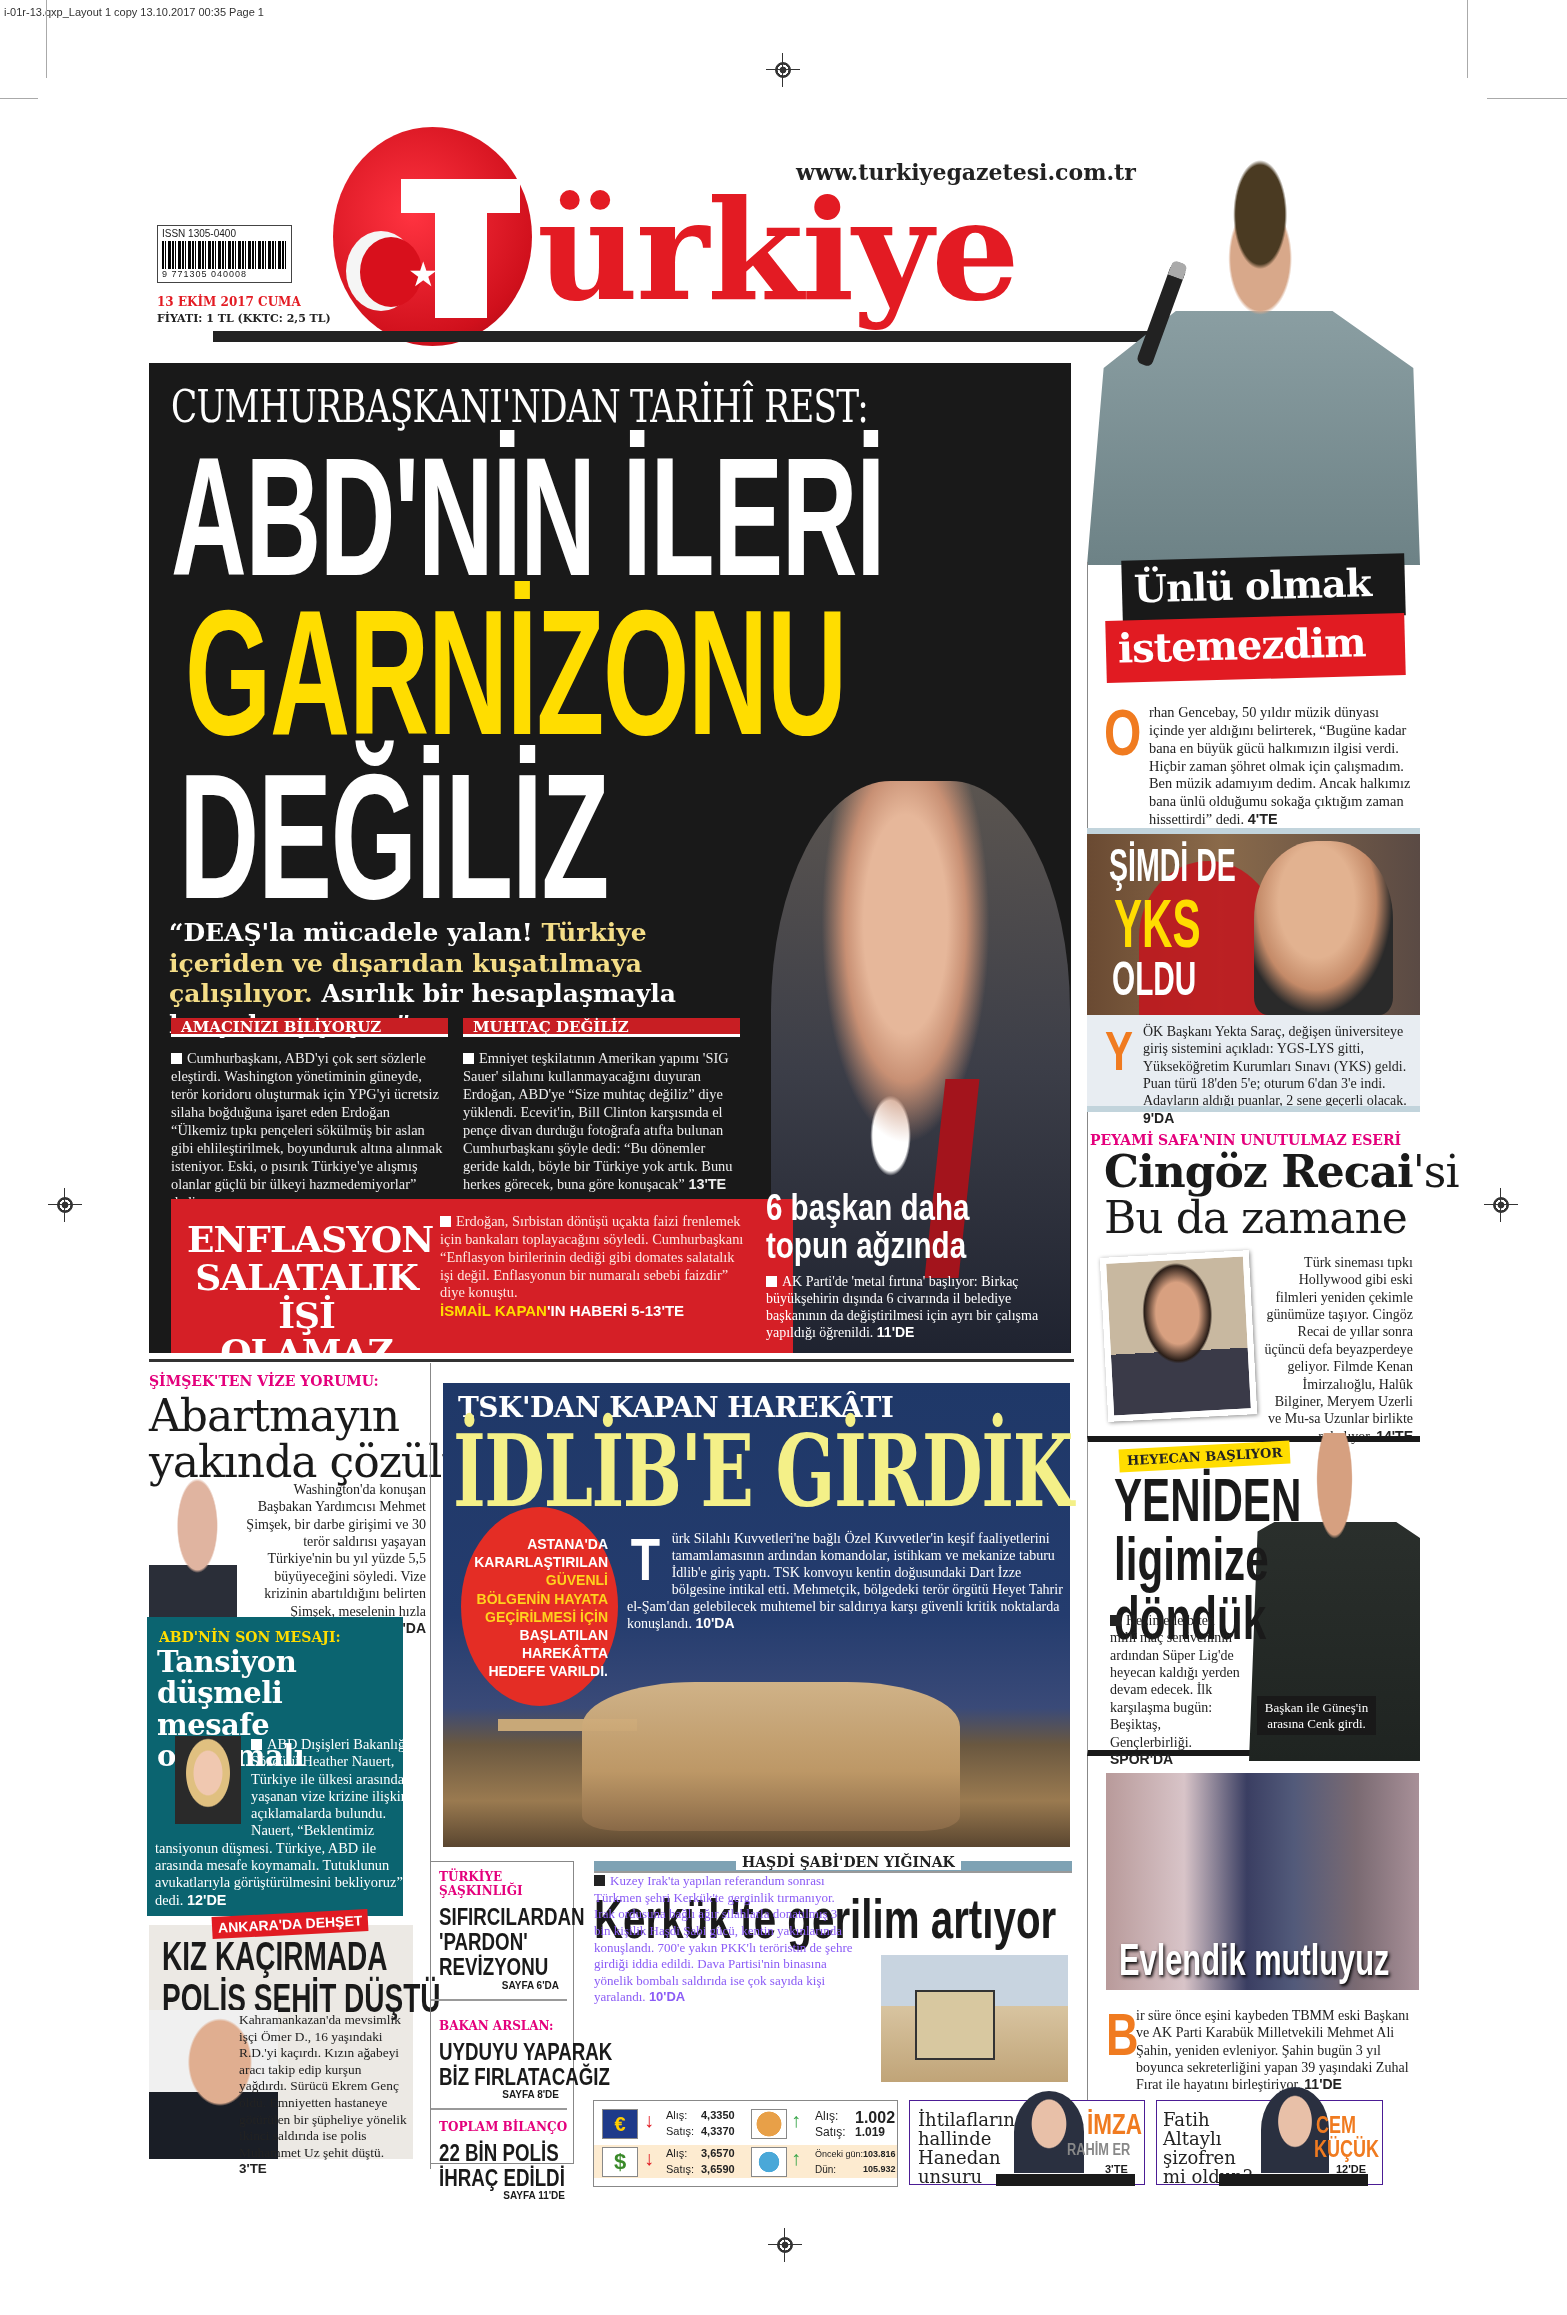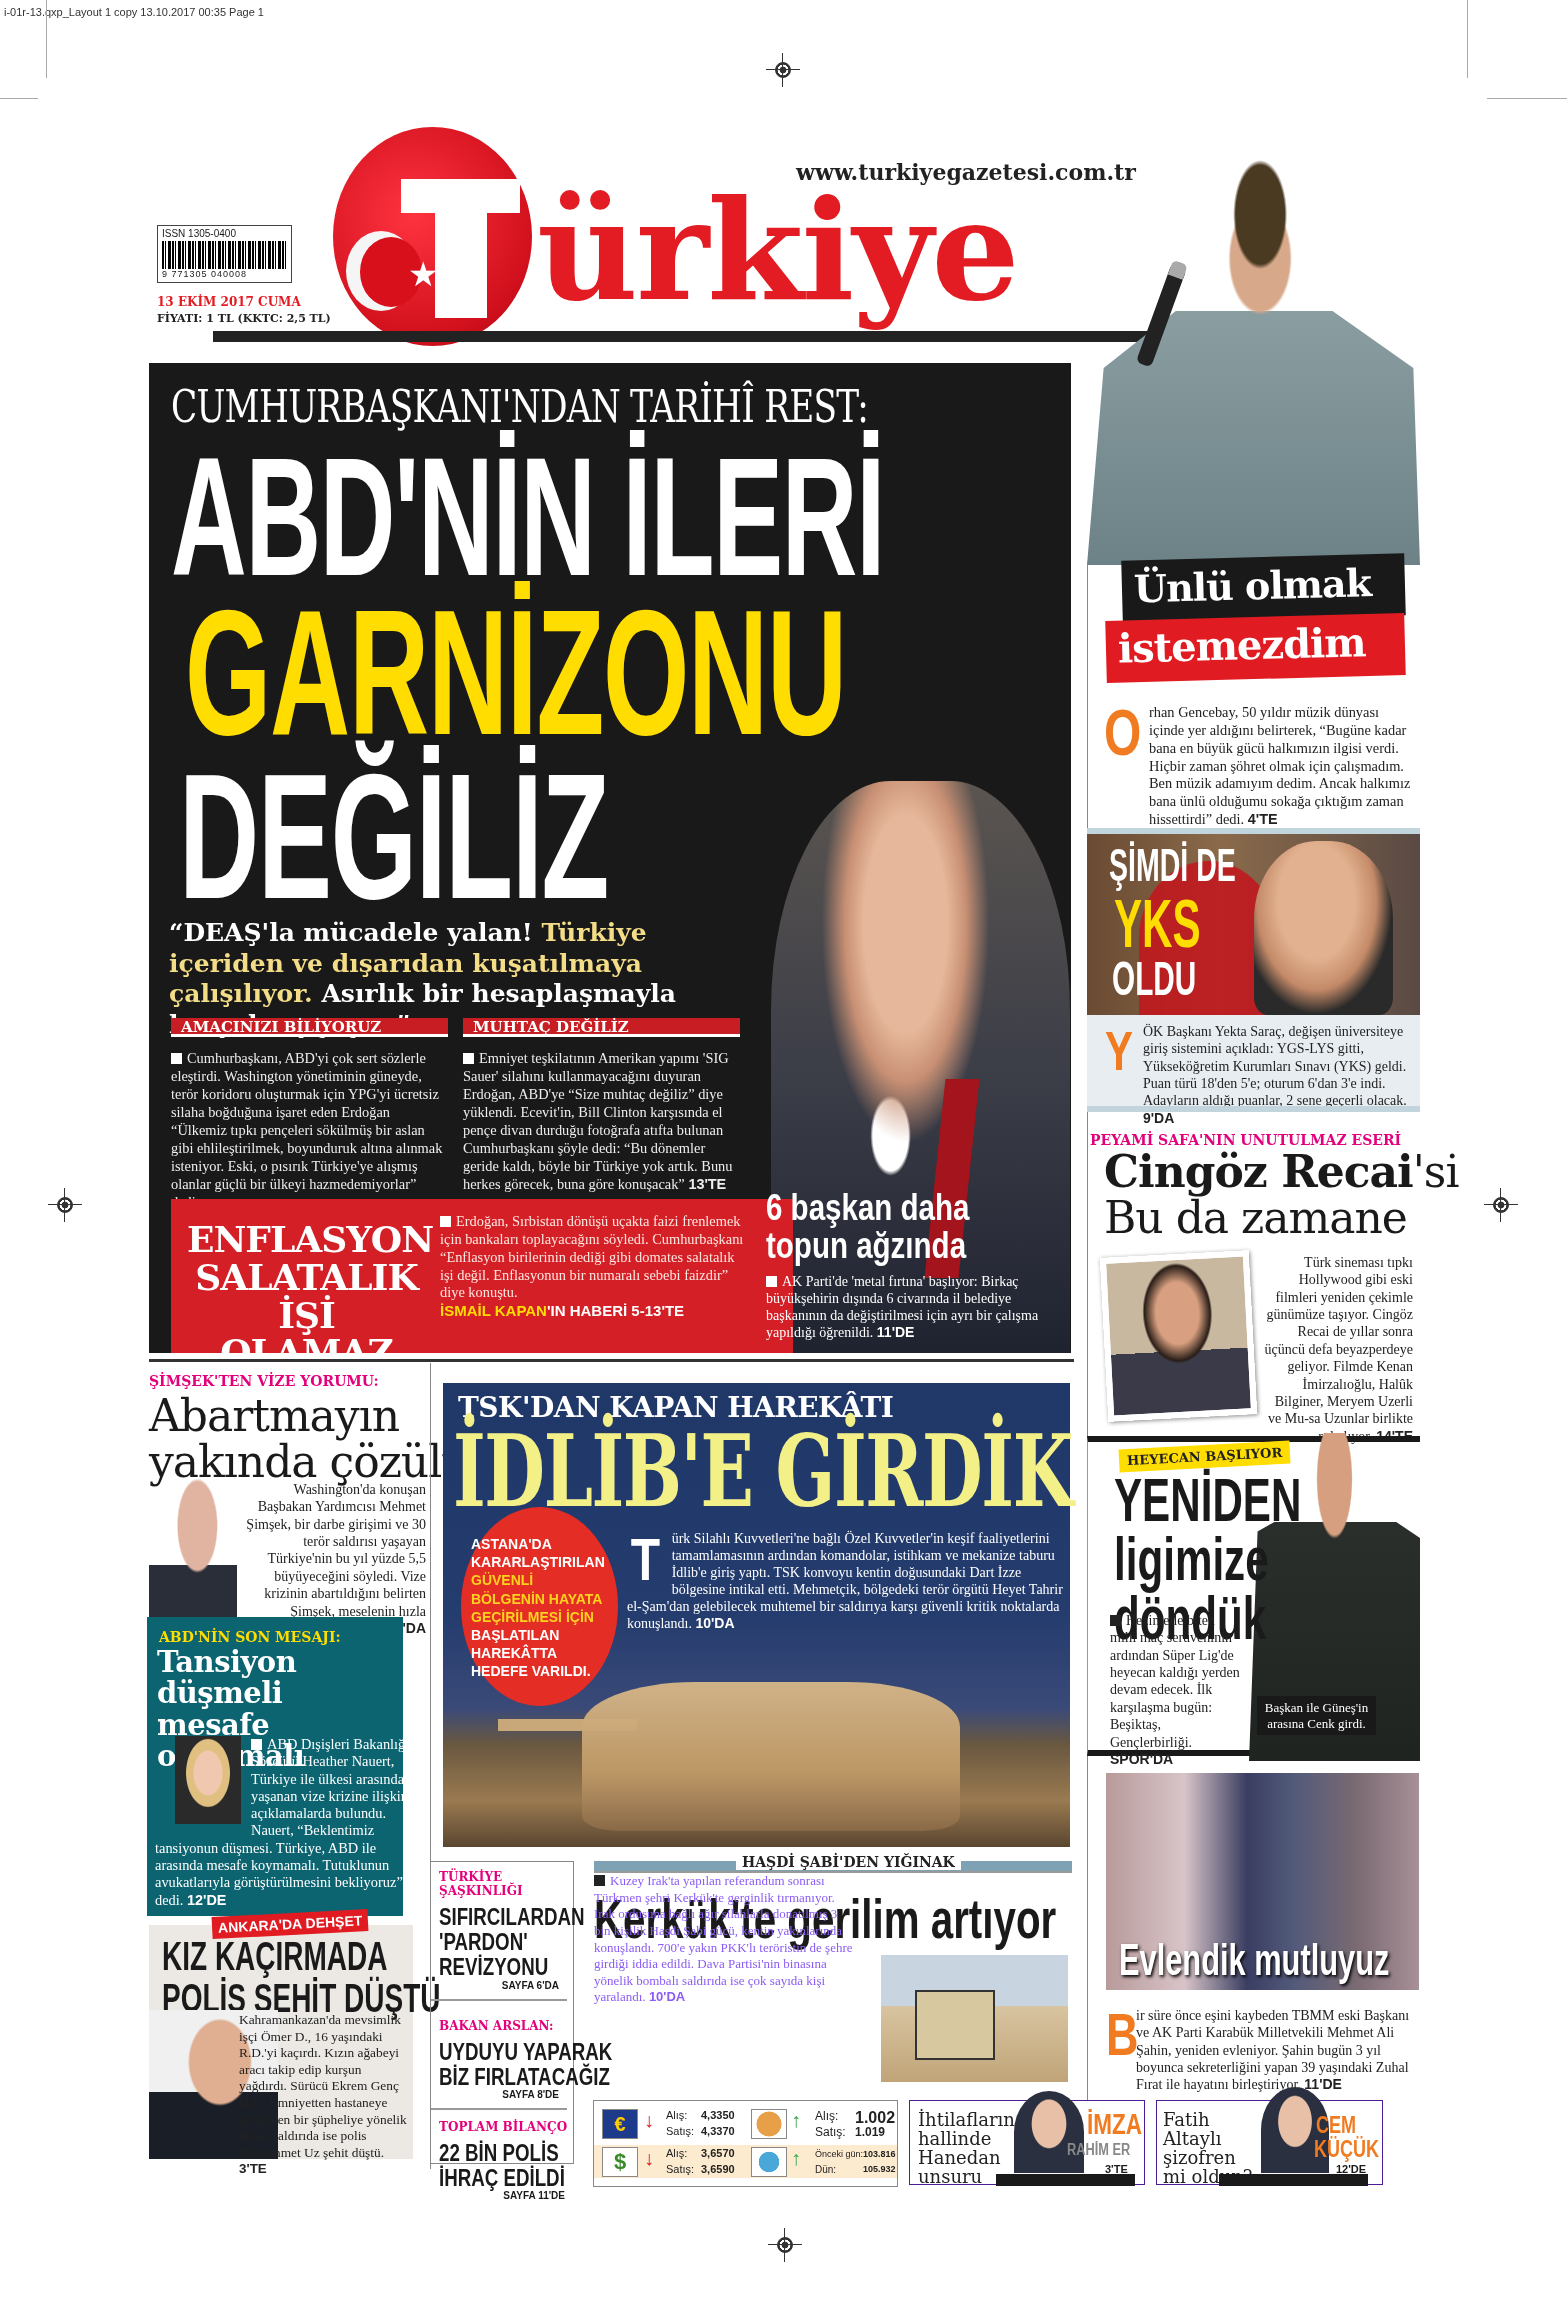--- a/index.html
+++ b/index.html
@@ -89,21 +89,21 @@
   .kiz-box{left:149px;top:1925px;width:264px;height:234px;background:#ece9e4}
   .ankara-tag{left:212px;top:1913px;background:#e11b22;color:#fff;font:bold 14px "Liberation Sans",sans-serif;padding:3px 6px;transform:rotate(-3deg)}
   .kiz-title{left:162px;top:1935px;font:bold 40px/1.05 "Liberation Sans",sans-serif;color:#1a1a1a;transform:scaleX(.7);transform-origin:left top;white-space:nowrap}
   .police-photo{left:149px;top:2010px;width:129px;height:149px;background:radial-gradient(ellipse at 55% 35%,#e0ae90 0 30%,transparent 32%),linear-gradient(180deg,#f0f0f0 0 55%,#1a1e26 55%)}
   
   .idlib-box{left:443px;top:1383px;width:627px;height:464px;background:linear-gradient(180deg,#1f3868 0%,#243c6e 50%,#3a4a78 70%,#6a5840 78%,#9a7a50 90%,#5a4630 100%)}
   .tank{left:582px;top:1682px;width:378px;height:149px;background:linear-gradient(180deg,#d8b888 0,#c09a68 60%,#8a6a48 100%);border-radius:30% 30% 10% 10%;opacity:.95}
   .tank-barrel{left:498px;top:1719px;width:139px;height:12px;background:#c8a878}
   .tsk-kick{left:458px;top:1391px;color:#fff;font:bold 28px "DejaVu Serif",serif;letter-spacing:-0.5px}
   .idlib-title{left:453px;top:1421px;color:#f4f088;font:bold 100px/1 "DejaVu Serif",serif;transform:scaleX(.7);transform-origin:left top;white-space:nowrap;letter-spacing:-2px}
-  .bubble{left:461px;top:1507px;width:157px;height:199px;background:#e42d25;border-radius:50%;color:#fff;font:bold 14px/1.3 "Liberation Sans",sans-serif;text-align:left;padding:28px 10px 0}
+  .bubble{left:461px;top:1507px;width:157px;height:199px;background:#e42d25;border-radius:50%;color:#fff;font:bold 14px/1.3 "Liberation Sans",sans-serif;text-align:right;padding:28px 10px 0}
   .bubble .yel{color:#ffd21e}
   .idlib-text{left:627px;top:1530px;width:438px;color:#fff;font:14px/1.22 "Liberation Serif",serif}
   .tdrop{color:#fff;font:bold 60px/1 "Liberation Sans",sans-serif;float:left;margin-right:8px;transform:scaleX(.8)}
   .side-box{left:430px;top:1861px;width:144px;height:303px;border:1px solid #888}
   .side-kick{color:#e4007c;font:bold 12px "DejaVu Serif",serif}
   .side-title{font:bold 24px/1.05 "Liberation Sans",sans-serif;color:#1a1a1a;transform:scaleX(.78);transform-origin:left top;white-space:nowrap;margin-top:6px}
   .sayfa{font:bold 10px "Liberation Sans",sans-serif;text-align:right;margin-right:8px}
   .hasdi-band{left:594px;top:1861px;width:478px;height:12px}
   .hasdi-tag{left:736px;top:1854px;background:#fff;padding:0 6px;font:bold 14px "DejaVu Serif",serif;color:#222}
   .kerkuk{left:594px;top:1886px;color:#1a1a1a;font:bold 56px "Liberation Sans",sans-serif;transform:scaleX(.72);transform-origin:left top;white-space:nowrap}

